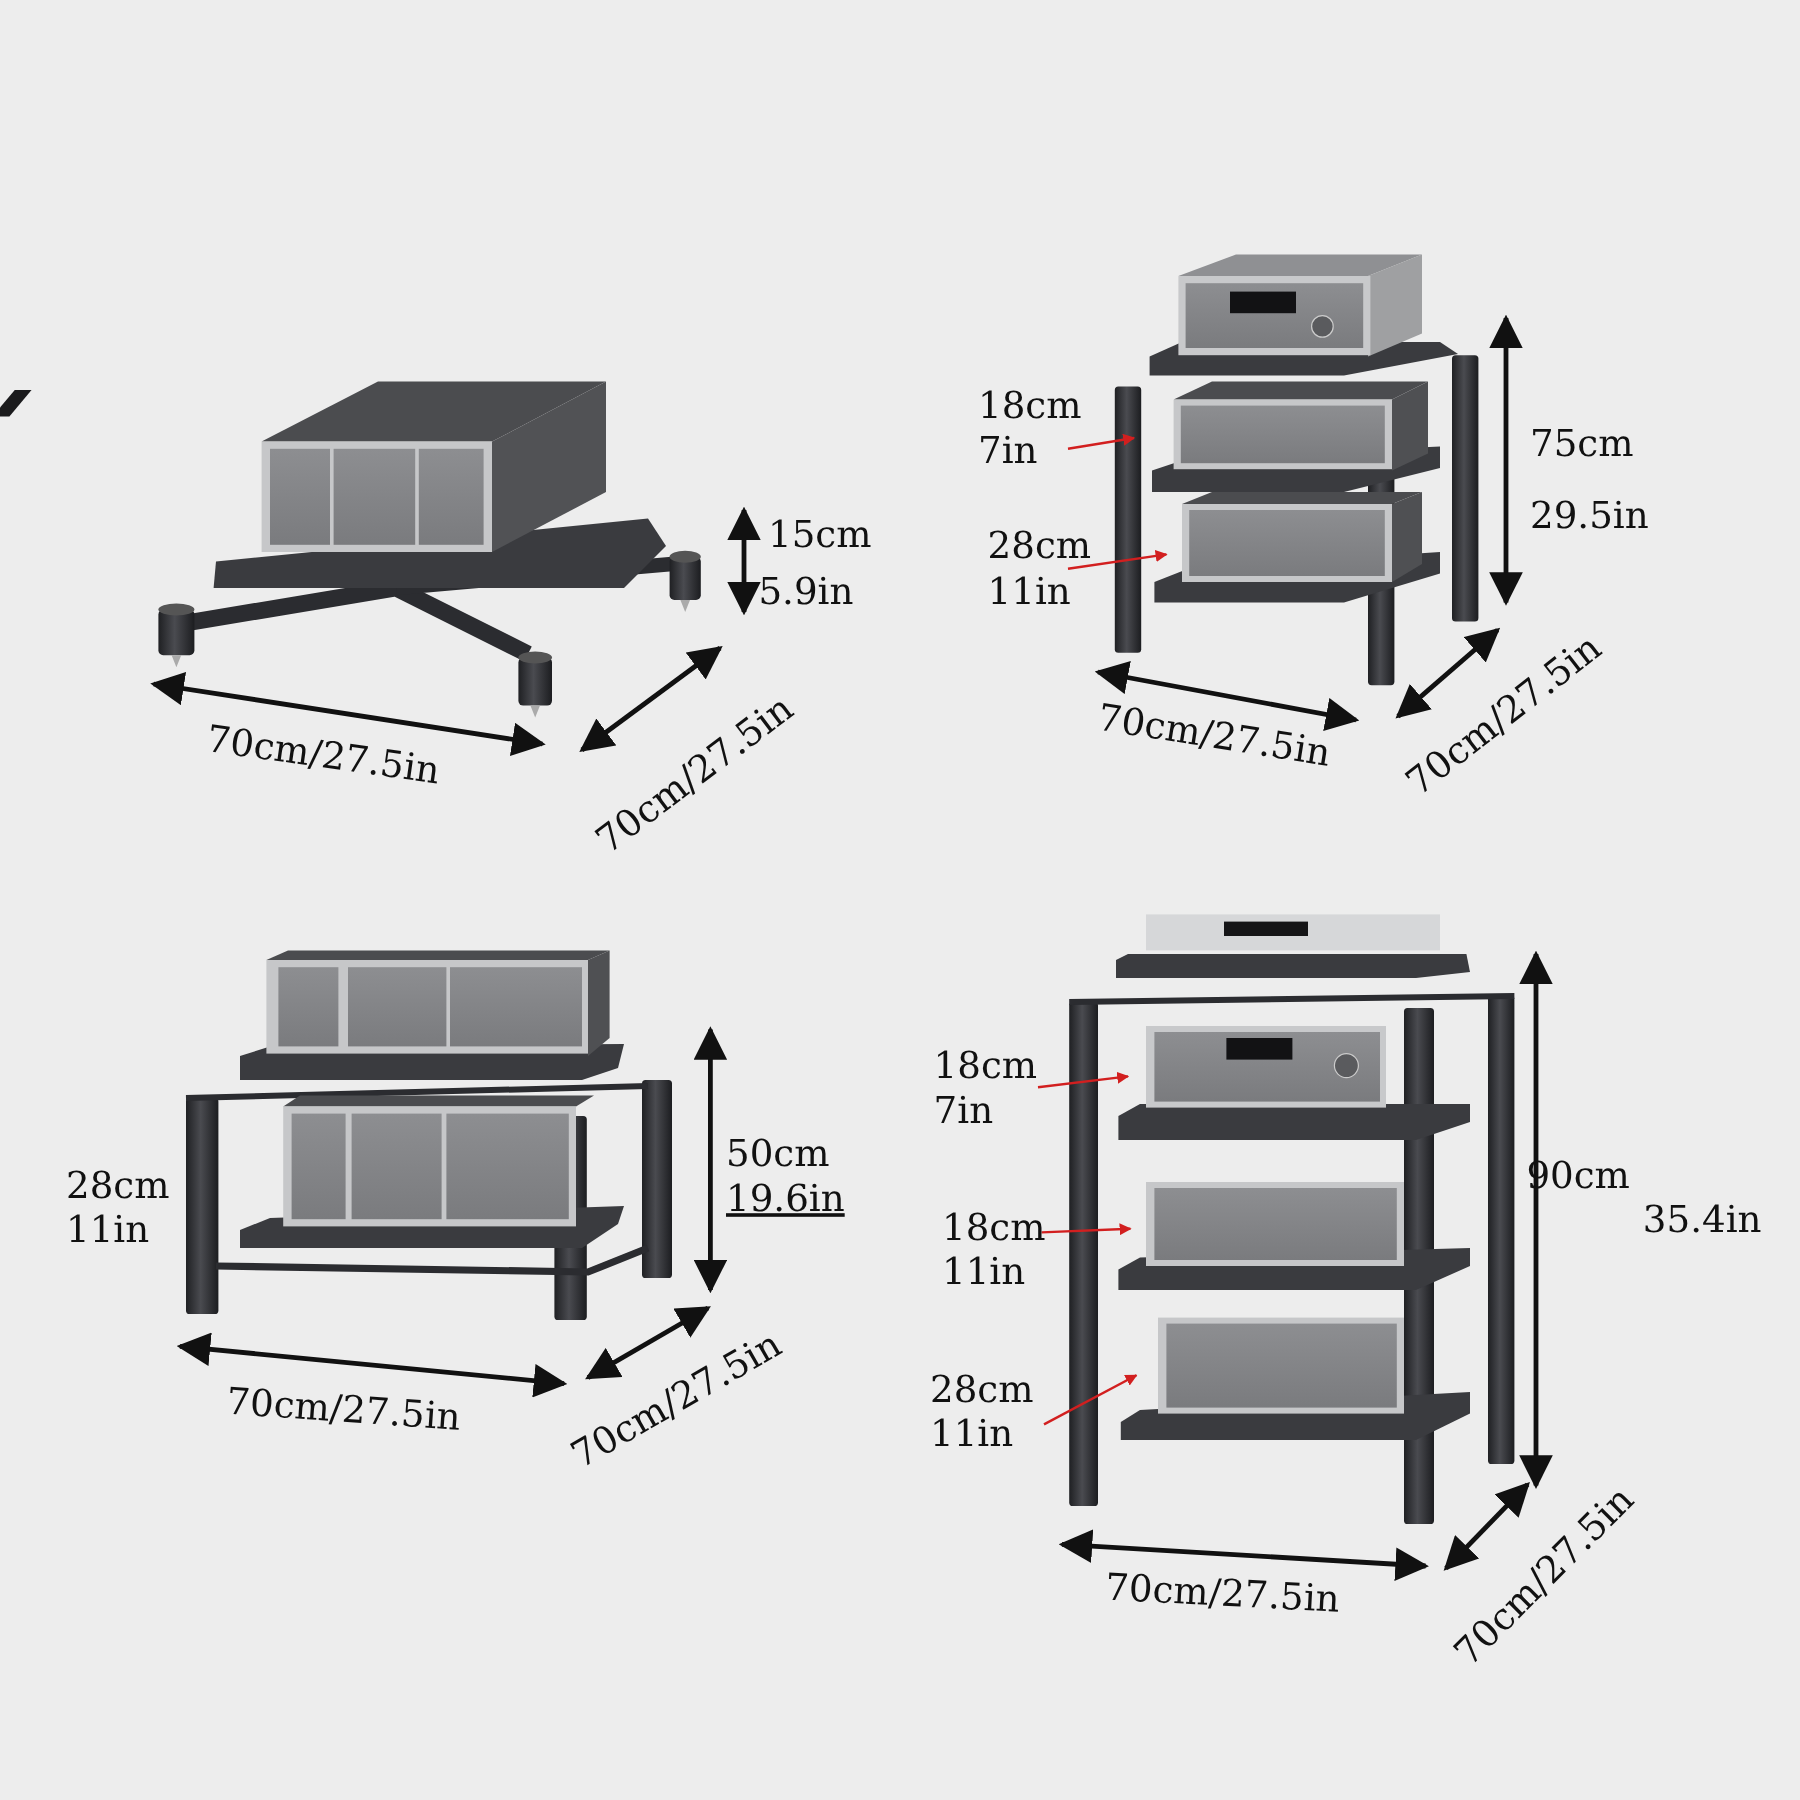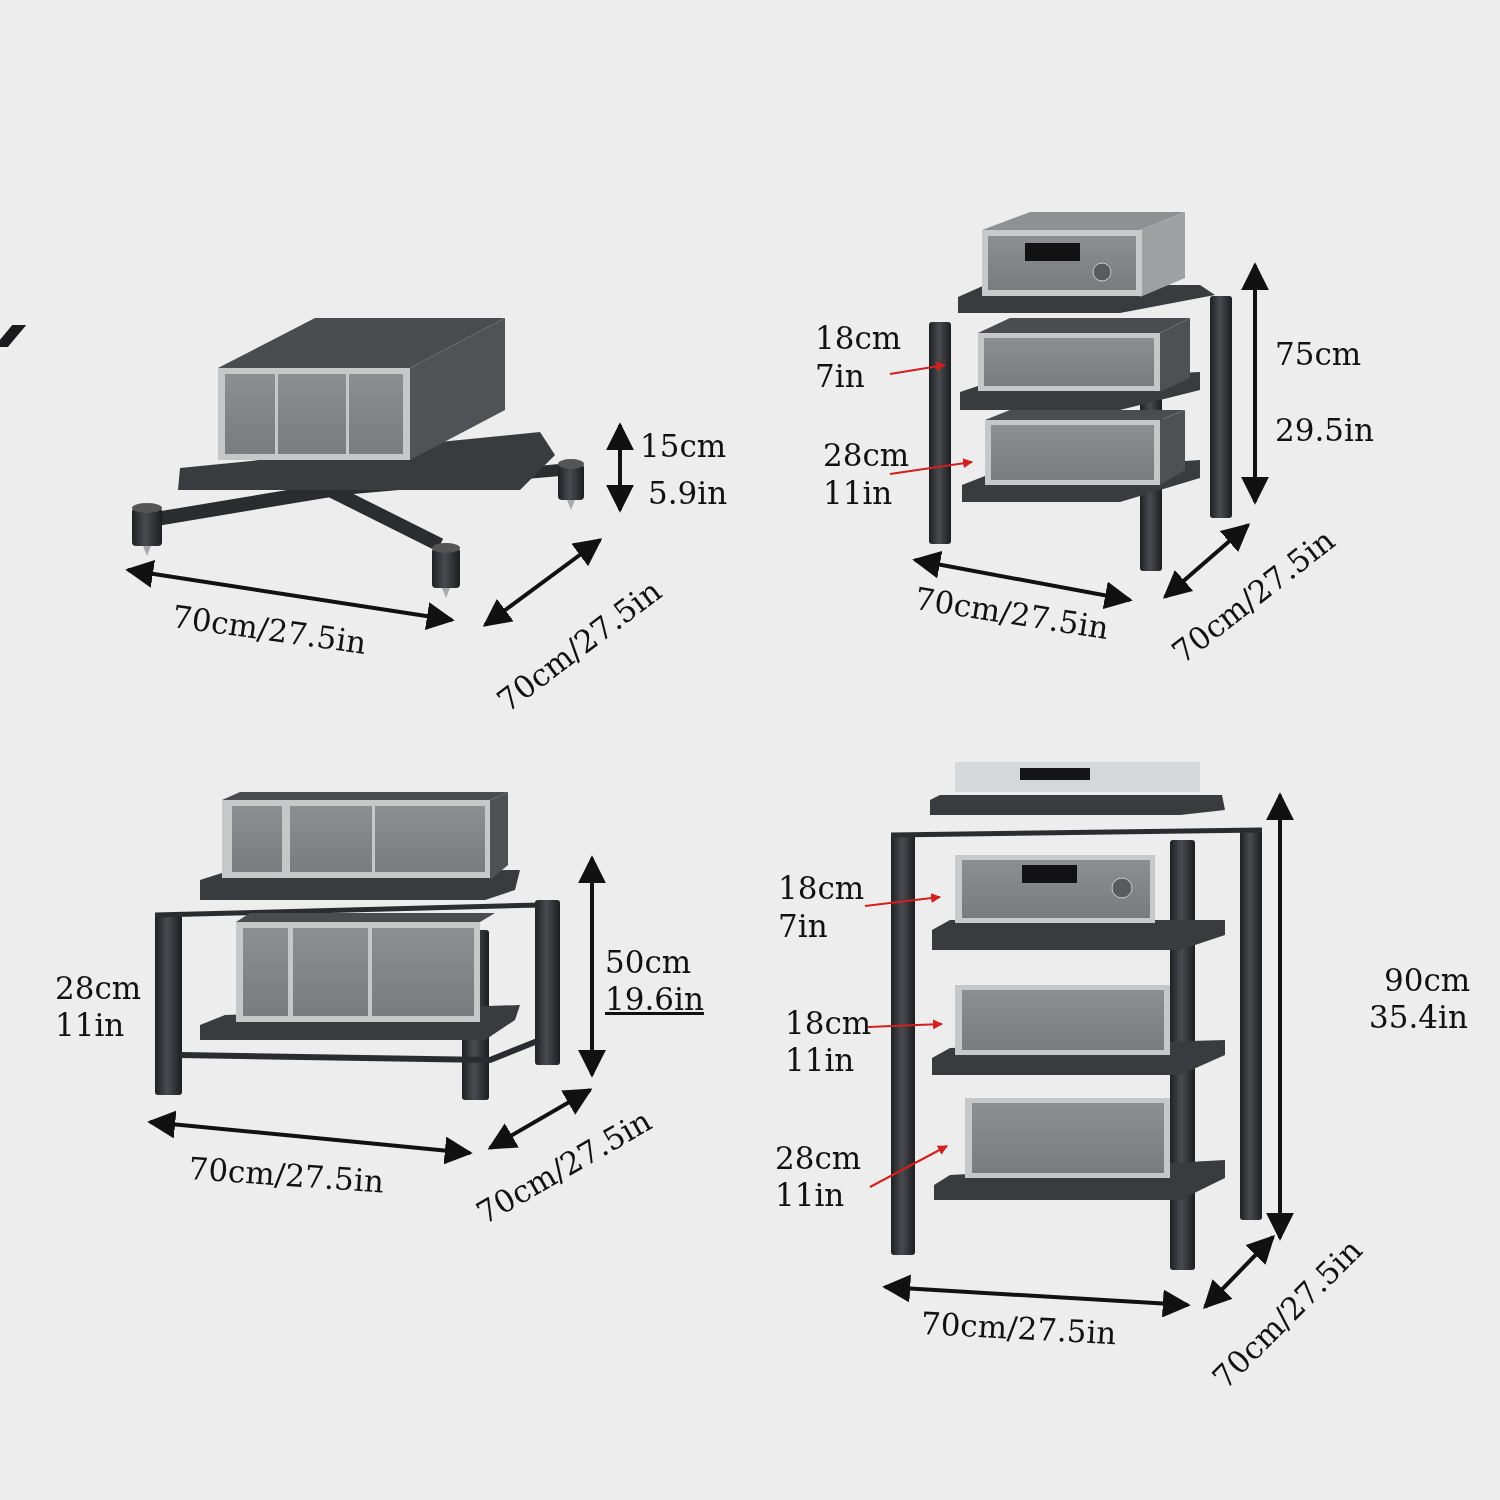--- a/index.html
+++ b/index.html
@@ -150,42 +150,42 @@
     <line x1="1280" y1="795" x2="1280" y2="1238" stroke="#111" stroke-width="4" marker-start="url(#ah)" marker-end="url(#ah)"></line>
     <line x1="885" y1="1287" x2="1188" y2="1305" stroke="#111" stroke-width="4" marker-start="url(#ah)" marker-end="url(#ah)"></line>
     <line x1="1205" y1="1307" x2="1273" y2="1237" stroke="#111" stroke-width="4" marker-start="url(#ah)" marker-end="url(#ah)"></line>
     <line x1="865" y1="906" x2="940" y2="897" stroke="#d21f1f" stroke-width="2" marker-end="url(#ahr)"></line>
     <line x1="868" y1="1027" x2="942" y2="1024" stroke="#d21f1f" stroke-width="2" marker-end="url(#ahr)"></line>
     <line x1="870" y1="1187" x2="947" y2="1146" stroke="#d21f1f" stroke-width="2" marker-end="url(#ahr)"></line>
   </g>
 </svg>
 
 <div class="lbl" style="left:640px;top:428px;">15cm</div>
-<div class="lbl" style="left:648px;top:475px;">5.9in</div>
+<div class="lbl" style="left:632px;top:475px;">5.9in</div>
 <div class="lbl" style="left:175px;top:598px;transform:rotate(8deg);transform-origin:left top;">70cm/27.5in</div>
 <div class="lbl" style="left:490px;top:690px;transform:rotate(-37deg);transform-origin:left top;">70cm/27.5in</div>
 
 <div class="lbl" style="left:815px;top:320px;">18cm</div>
 <div class="lbl" style="left:815px;top:358px;">7in</div>
 <div class="lbl" style="left:823px;top:437px;">28cm</div>
 <div class="lbl" style="left:823px;top:475px;">11in</div>
-<div class="lbl" style="left:1275px;top:336px;">75cm</div>
+<div class="lbl" style="left:1275px;top:352px;">75cm</div>
 <div class="lbl" style="left:1275px;top:412px;">29.5in</div>
 <div class="lbl" style="left:918px;top:580px;transform:rotate(9deg);transform-origin:left top;">70cm/27.5in</div>
 <div class="lbl" style="left:1165px;top:642px;transform:rotate(-38deg);transform-origin:left top;">70cm/27.5in</div>
 
 <div class="lbl" style="left:55px;top:970px;">28cm</div>
 <div class="lbl" style="left:55px;top:1007px;">11in</div>
 <div class="lbl" style="left:605px;top:944px;">50cm</div>
 <div class="lbl" style="left:605px;top:981px;text-decoration:underline;">19.6in</div>
 <div class="lbl" style="left:190px;top:1150px;transform:rotate(4deg);transform-origin:left top;">70cm/27.5in</div>
 <div class="lbl" style="left:470px;top:1200px;transform:rotate(-30deg);transform-origin:left top;">70cm/27.5in</div>
 
 <div class="lbl" style="left:778px;top:870px;">18cm</div>
 <div class="lbl" style="left:778px;top:908px;">7in</div>
 <div class="lbl" style="left:785px;top:1005px;">18cm</div>
 <div class="lbl" style="left:785px;top:1042px;">11in</div>
 <div class="lbl" style="left:775px;top:1140px;">28cm</div>
 <div class="lbl" style="left:775px;top:1177px;">11in</div>
-<div class="lbl" style="left:1384px;top:962px;text-align:right;">90cm</div>
+<div class="lbl" style="left:1272px;top:962px;text-align:right;">90cm</div>
 <div class="lbl" style="left:1369px;top:999px;">35.4in</div>
 <div class="lbl" style="left:922px;top:1305px;transform:rotate(3deg);transform-origin:left top;">70cm/27.5in</div>
 <div class="lbl" style="left:1205px;top:1370px;transform:rotate(-45deg);transform-origin:left top;">70cm/27.5in</div>
 
 </body></html>

